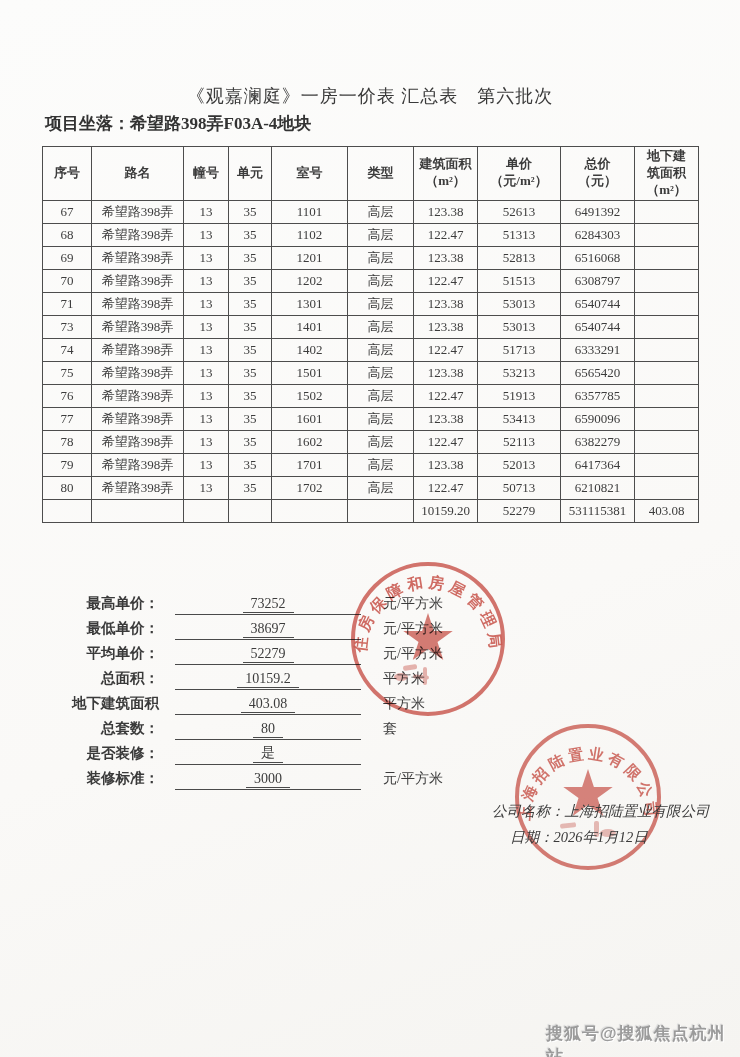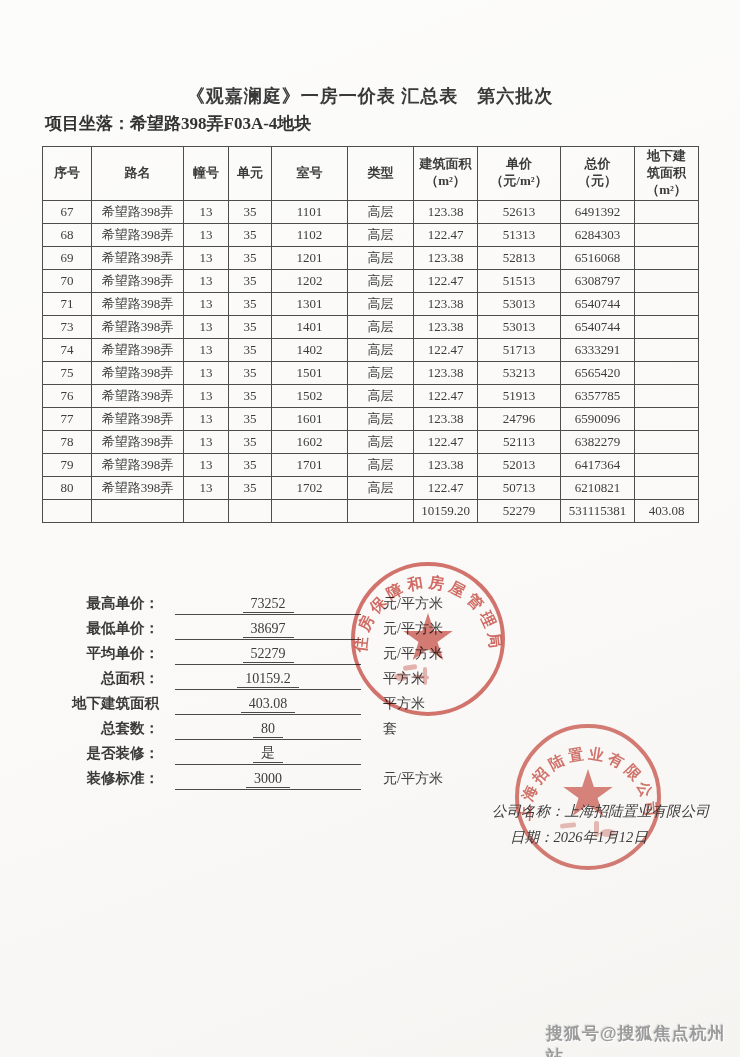--- a/index.html
+++ b/index.html
@@ -8,21 +8,21 @@
     position:relative;
     width:740px; height:1057px;
     margin:0 auto;
     background:linear-gradient(160deg,#fcfcfb 0%, #faf9f7 60%, #f5f4f1 100%);
     font-family:"Liberation Serif","DejaVu Serif",serif;
     color:#3f3f3f;
     overflow:hidden;
   }
   .doc-title {
     position:absolute; top:84px; left:0; width:100%;
-    text-align:center; font-size:18px; font-weight:700; letter-spacing:1px;
+    text-align:center; font-size:18px; font-weight:400; letter-spacing:1px;
     color:#3a3a3a;
   }
   .project-line {
     position:absolute; top:112px; left:45px;
     font-size:17px; font-weight:700; color:#333;
   }
   table.price-table {
     position:absolute; top:146px; left:42px;
     border-collapse:collapse; table-layout:fixed; width:656px;
     font-size:13px; color:#3c3c3c;
@@ -232,21 +232,21 @@
           <td></td>
         </tr>
         <tr>
           <td>77</td>
           <td>希望路398弄</td>
           <td>13</td>
           <td>35</td>
           <td>1601</td>
           <td>高层</td>
           <td>123.38</td>
-          <td>24796</td>
+          <td>53413</td>
           <td>6590096</td>
           <td></td>
         </tr>
         <tr>
           <td>78</td>
           <td>希望路398弄</td>
           <td>13</td>
           <td>35</td>
           <td>1602</td>
           <td>高层</td>

